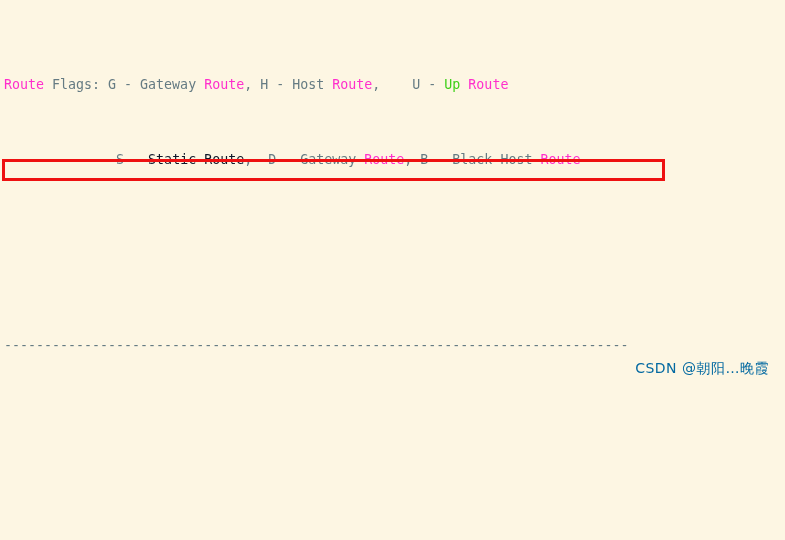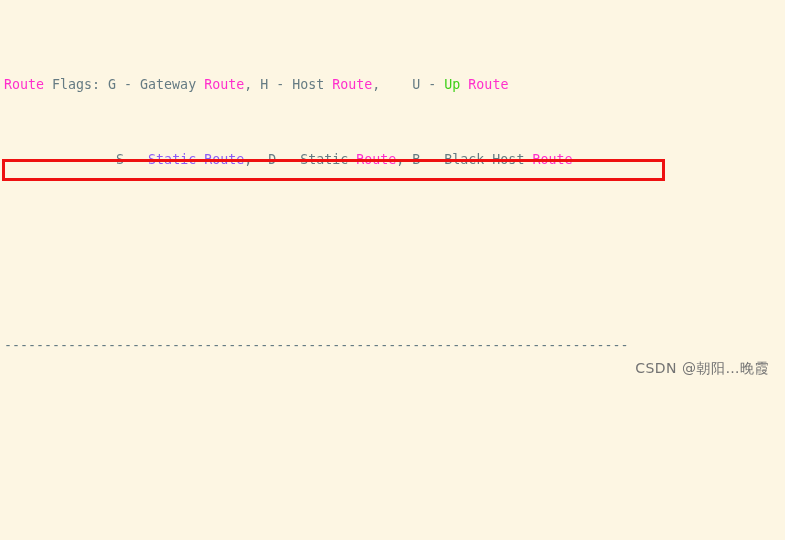--- a/index.html
+++ b/index.html
@@ -25,57 +25,57 @@
     right: 0;
     white-space: pre;
   }
   .line {
     height: 18.6px;
     white-space: pre;
   }
   
   .c-gray    { color: #657b83; }
   .c-magenta { color: #ff2ecc; }
-  .c-blue    { color: #8b5cf6; }
+  .c-blue    { color: #0f172a; }
   .c-green   { color: #3fd01a; }
 
   
   #highlight-box {
     position: absolute;
     left: 2px;
     top: 159px;
     width: 663px;
     height: 22px;
     border: 3px solid #ee1111;
     box-sizing: border-box;
     pointer-events: none;
   }
   
   #watermark {
     position: absolute;
     right: 16px;
     bottom: 14px;
     font-family: "DejaVu Sans", "Liberation Sans", sans-serif;
     font-size: 14px;
-    color: #737373;
+    color: #0369a1;
     letter-spacing: 0.5px;
     white-space: pre;
   }
 </style>
 </head>
 <body>
 
 <div id="screen">
 
   <div class="term">
 
     
     <div class="line"><span class="c-magenta">Route</span><span class="c-gray"> Flags: G - Gateway </span><span class="c-magenta">Route</span><span class="c-gray">, H - Host </span><span class="c-magenta">Route</span><span class="c-gray">,    U - </span><span class="c-green">Up</span><span class="c-gray"> </span><span class="c-magenta">Route</span></div>
 
-    <div class="line"><span class="c-gray">              </span><span class="c-gray">S - </span><span class="c-blue">Static Route</span><span class="c-gray">,  D - Static </span><span class="c-magenta">Route</span><span class="c-gray">, B - Black Host </span><span class="c-magenta">Route</span></div>
+    <div class="line"><span class="c-gray">              </span><span class="c-gray">S - </span><span class="c-blue">Static Route</span><span class="c-gray">,  D - Gateway </span><span class="c-magenta">Route</span><span class="c-gray">, B - Black Host </span><span class="c-magenta">Route</span></div>
 
 
     <div class="line"> </div>
 
     
     <div class="line c-gray">------------------------------------------------------------------------------</div>
 
     
     
 

